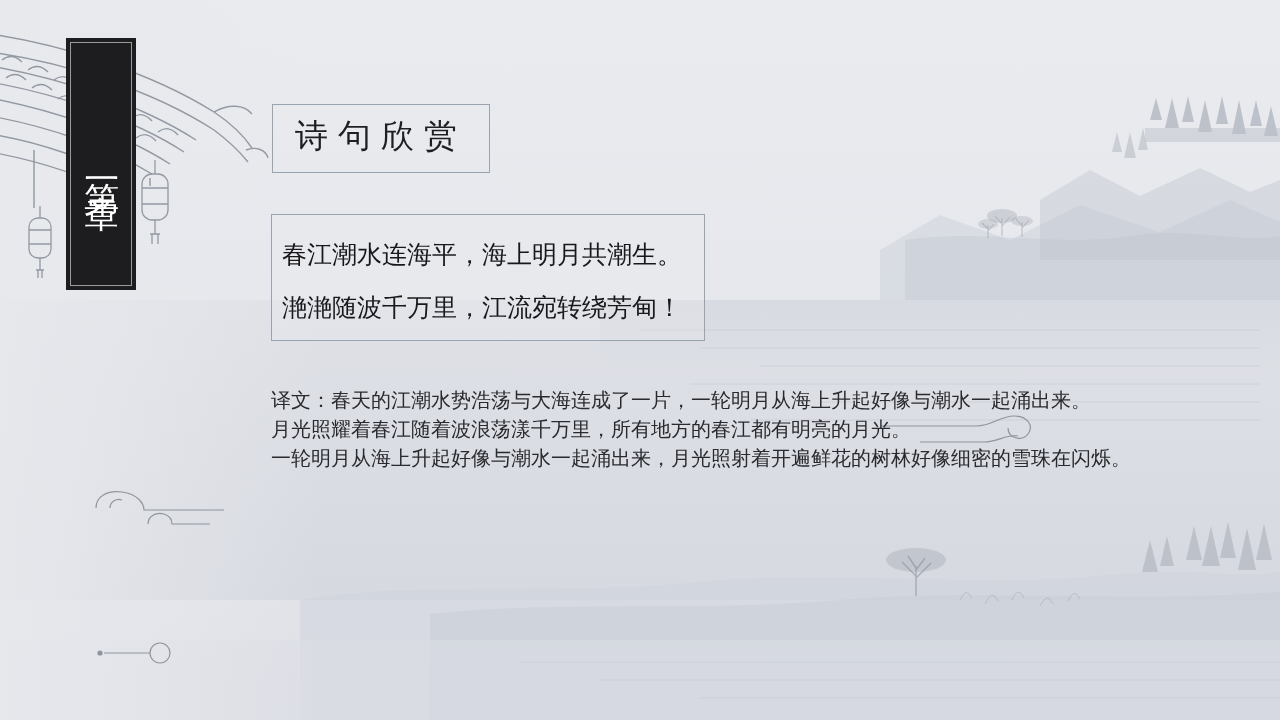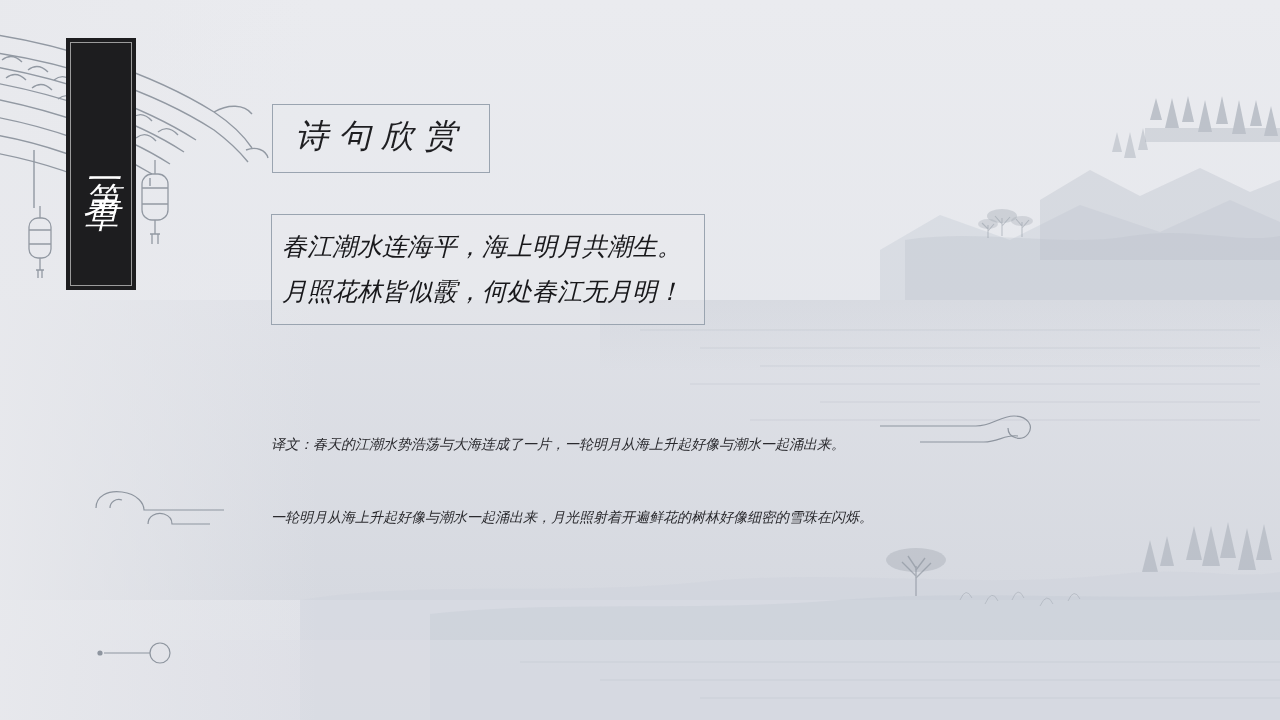--- a/index.html
+++ b/index.html
@@ -13,21 +13,20 @@
     font-family: "Liberation Sans", "DejaVu Sans", sans-serif;
     background: #e7e8ec;
   }
 
   .slide {
     position: relative;
     width: 1280px;
     height: 720px;
     background: linear-gradient(180deg, #e9eaee 0%, #e6e7ec 45%, #e3e5ea 70%, #dfe1e7 100%);
     overflow: hidden;
-    font-style: italic;
   }
 
   
   .bg-layer {
     position: absolute;
     inset: 0;
     pointer-events: none;
   }
   .bg-svg { display: block; width: 1280px; height: 720px; }
 
@@ -87,37 +86,37 @@
     padding: 9px 12px 10px 10px;
     z-index: 5;
   }
   .poem-line {
     font-size: 25px;
     line-height: 45px;
     color: #18181b;
     letter-spacing: 0px;
     white-space: nowrap;
     font-family: "DejaVu Sans", "Liberation Sans", sans-serif;
+    margin-top: 8px;
   }
 
   
   .translation {
     position: absolute;
     left: 271px;
     top: 386px;
     width: 820px;
     z-index: 5;
   }
   .trans-line {
-    font-size: 14px;
+    font-size: 20px;
     line-height: 29px;
     color: #2a2a2e;
     white-space: nowrap;
     font-family: "DejaVu Sans", "Liberation Sans", sans-serif;
-    margin-top: 44px;
   }
 
   
   .deco { position: absolute; z-index: 4; pointer-events: none; }
   .deco-cloud-right { left: 880px; top: 408px; }
   .deco-cloud-left  { left: 92px;  top: 486px; }
   .deco-pin         { left: 88px;  top: 636px; }
 </style>
 </head>
 <body>
@@ -274,25 +273,26 @@
   <div class="chapter-tab">
     <span class="chapter-tab-text">第一章</span>
   </div>
 
   <div class="title-box">
     <div class="title-text">诗句欣赏</div>
   </div>
 
   <div class="poem-box">
     <div class="poem-line">春江潮水连海平，海上明月共潮生。</div>
-    <div class="poem-line">月照花林皆似霰，何处春江无月明！</div>
+    <div class="poem-line">滟滟随波千万里，江流宛转绕芳甸！</div>
   </div>
 
   <div class="translation">
     <div class="trans-line">译文：春天的江潮水势浩荡与大海连成了一片，一轮明月从海上升起好像与潮水一起涌出来。</div>
+    <div class="trans-line">月光照耀着春江随着波浪荡漾千万里，所有地方的春江都有明亮的月光。</div>
     <div class="trans-line">一轮明月从海上升起好像与潮水一起涌出来，月光照射着开遍鲜花的树林好像细密的雪珠在闪烁。</div>
   </div>
 
   <div class="deco deco-cloud-right">
     <svg width="160" height="44" viewBox="0 0 160 44" xmlns="http://www.w3.org/2000/svg" aria-hidden="true">
       <g stroke="#8e959f" fill="none" stroke-width="1.2">
         <path d="M0 18 H96 C112 18, 120 8, 134 8 C148 8, 154 18, 148 26 C142 34, 128 30, 128 20"></path>
         <path d="M40 34 H104 C118 34, 126 26, 138 28"></path>
       </g>
     </svg>

